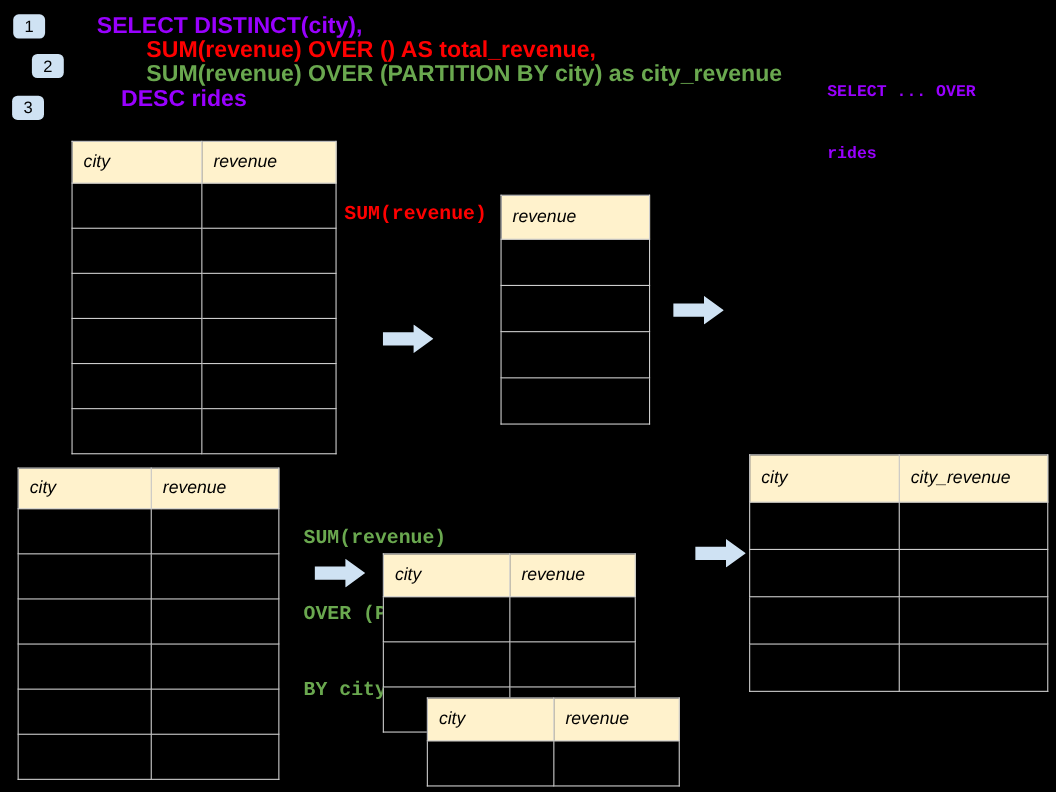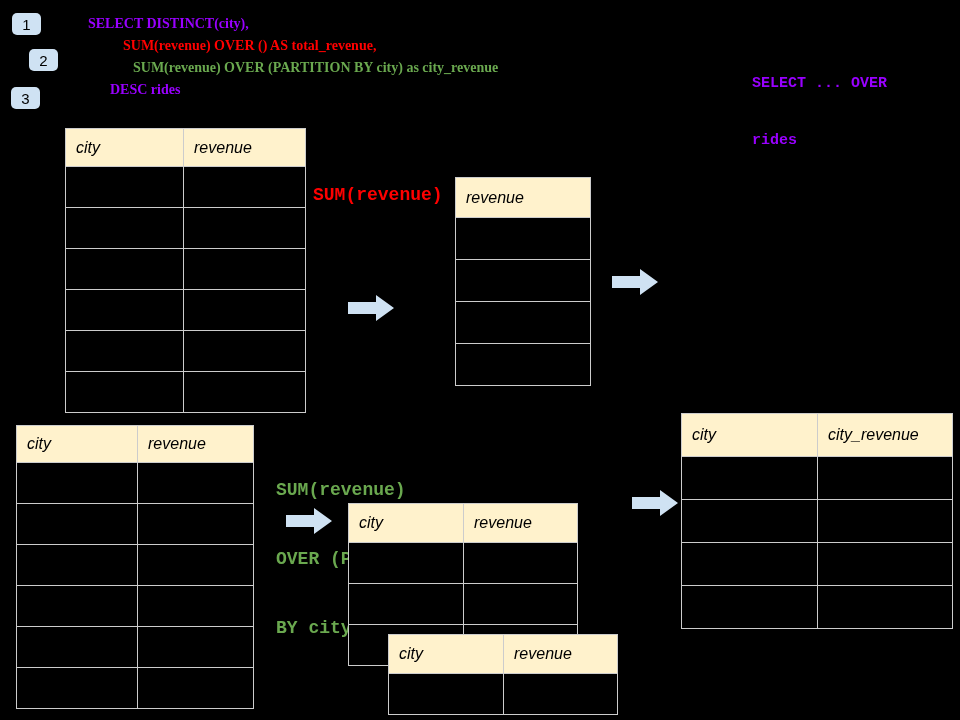--- a/index.html
+++ b/index.html
@@ -22,32 +22,32 @@
     font: 15px "Liberation Sans", sans-serif;
     display: flex; align-items: center; justify-content: center;
   }
   .badge-1 { left: 12px; top: 13px; }
   .badge-2 { left: 29px; top: 49px; }
   .badge-3 { left: 11px; top: 87px; }
 
   
   .code-line {
     position: absolute;
-    font-family: Liberation Serif, serif;
+    font-family: Liberation Sans, sans-serif;
     font-weight: bold;
-    font-size: 14px;
+    font-size: 21px;
     line-height: 22px;
     white-space: pre;
   }
   .c-purple { color: #9900ff; }
   .c-red    { color: #ff0000; }
   .c-green  { color: #6aa84f; }
 
   .sql-1 { left: 88px;  top: 13px; }
-  .sql-2 { left: 123px; top: 35px; text-align: right; }
+  .sql-2 { left: 133px; top: 35px; text-align: right; }
   .sql-3 { left: 133px; top: 57px; }
   .sql-4 { left: 110px; top: 79px; }
   .sql-5 { left: 110px; top: 101px; }
 
   .side-note {
     position: absolute;
     left: 752px; top: 36px;
     font-family: "Liberation Mono", monospace;
     font-weight: bold;
     font-size: 15px;

